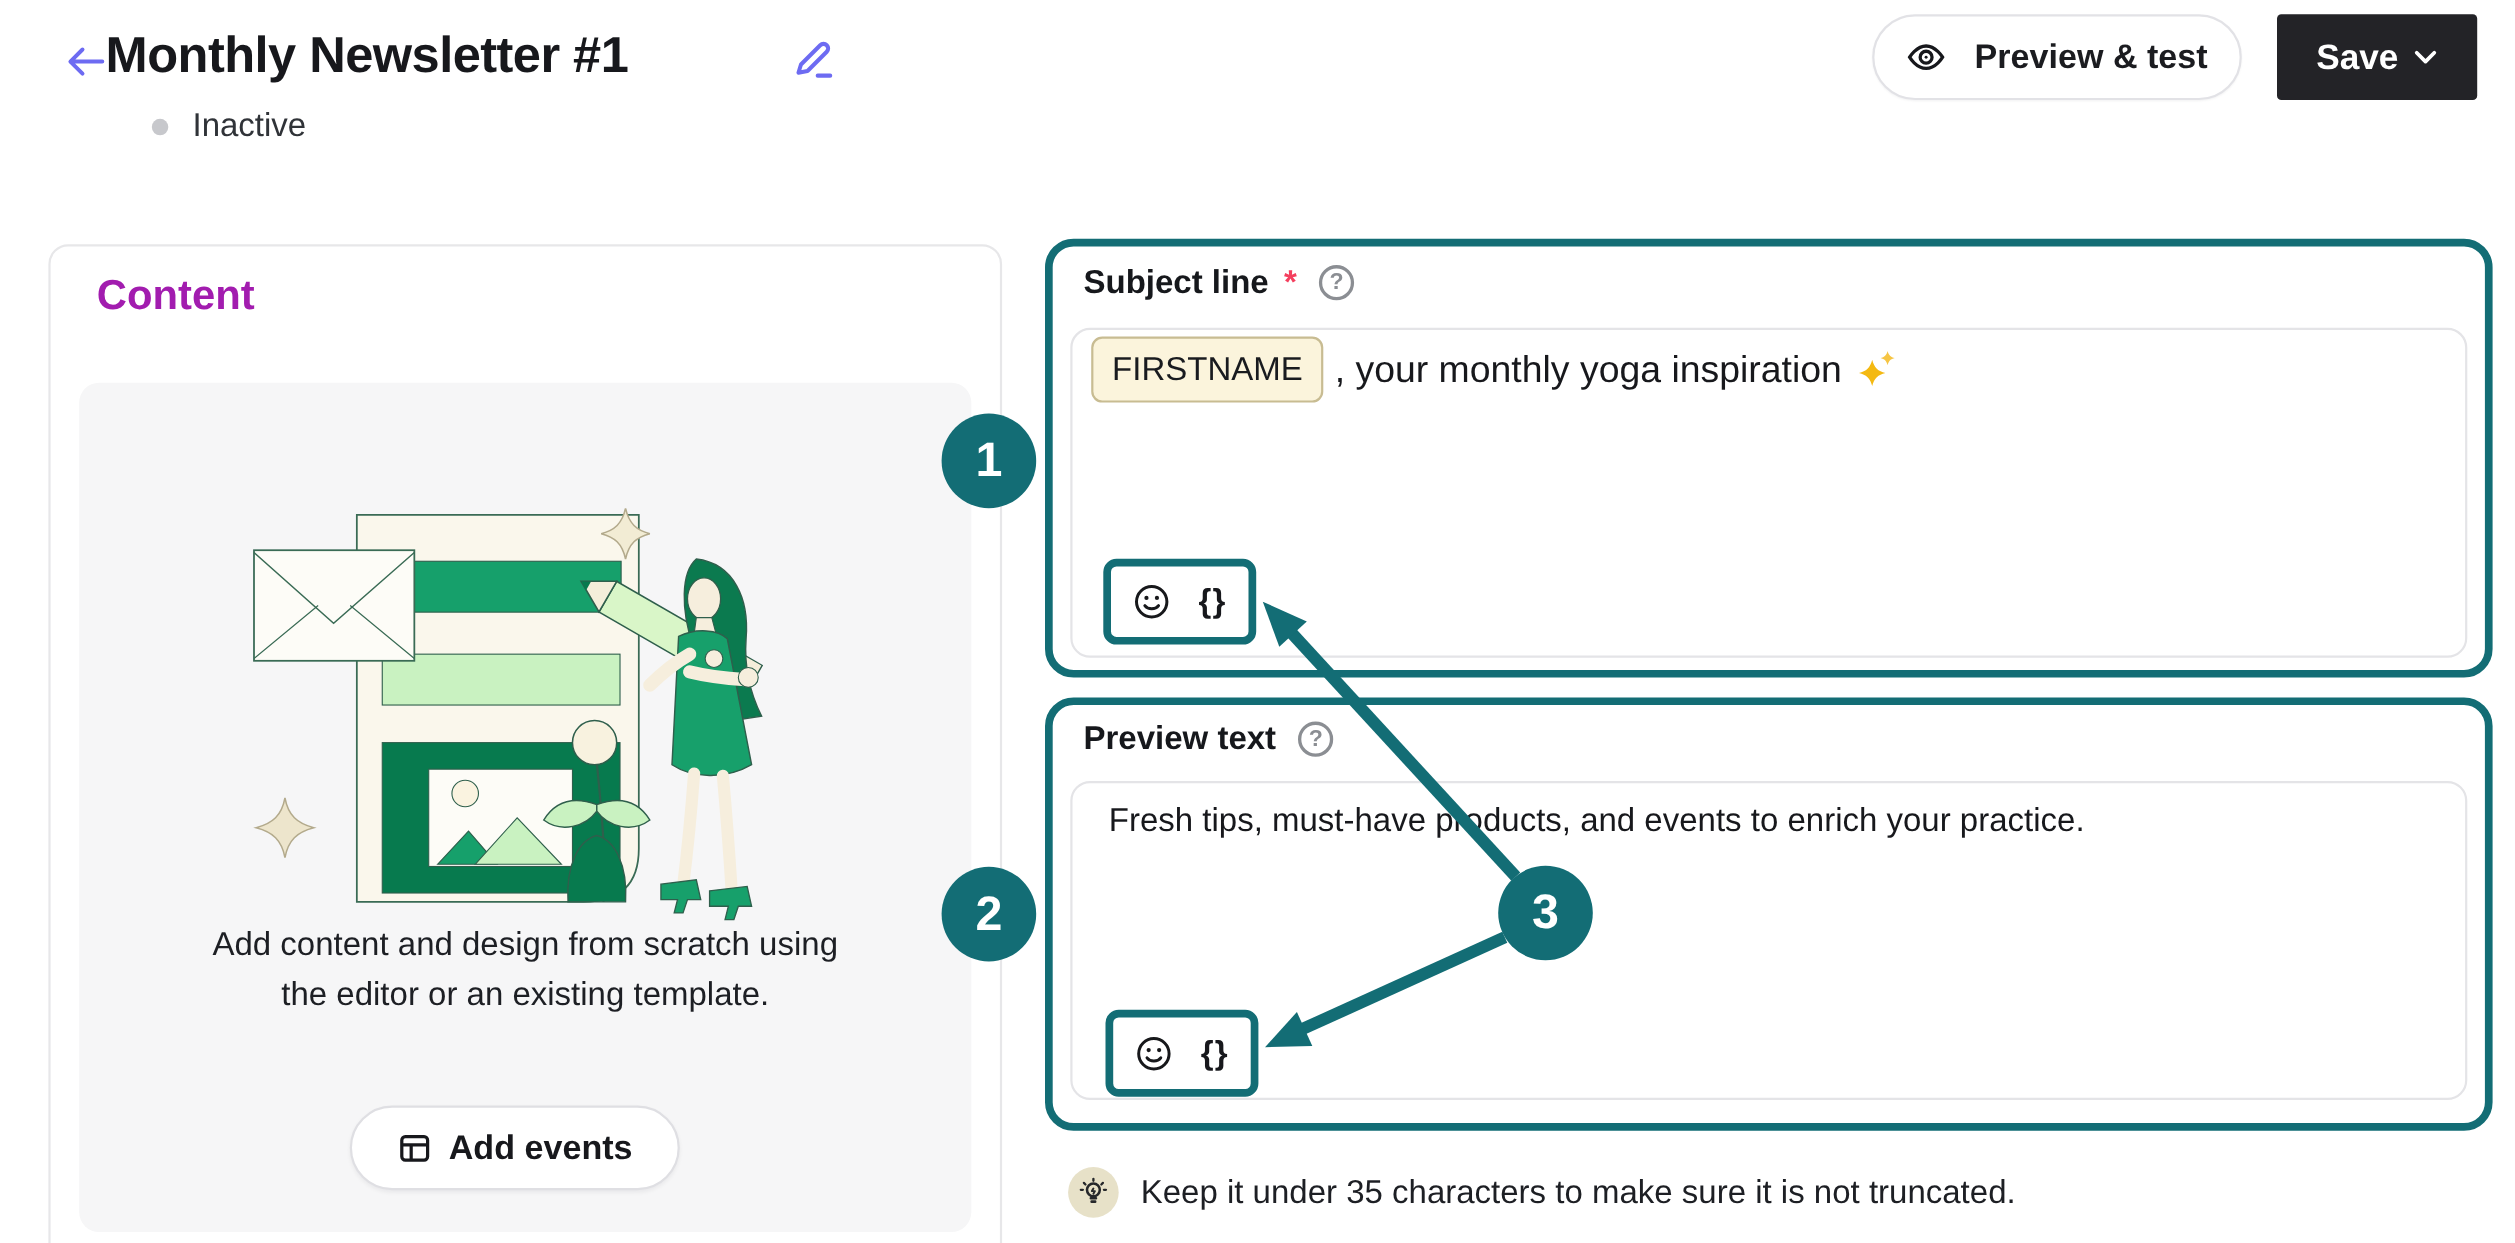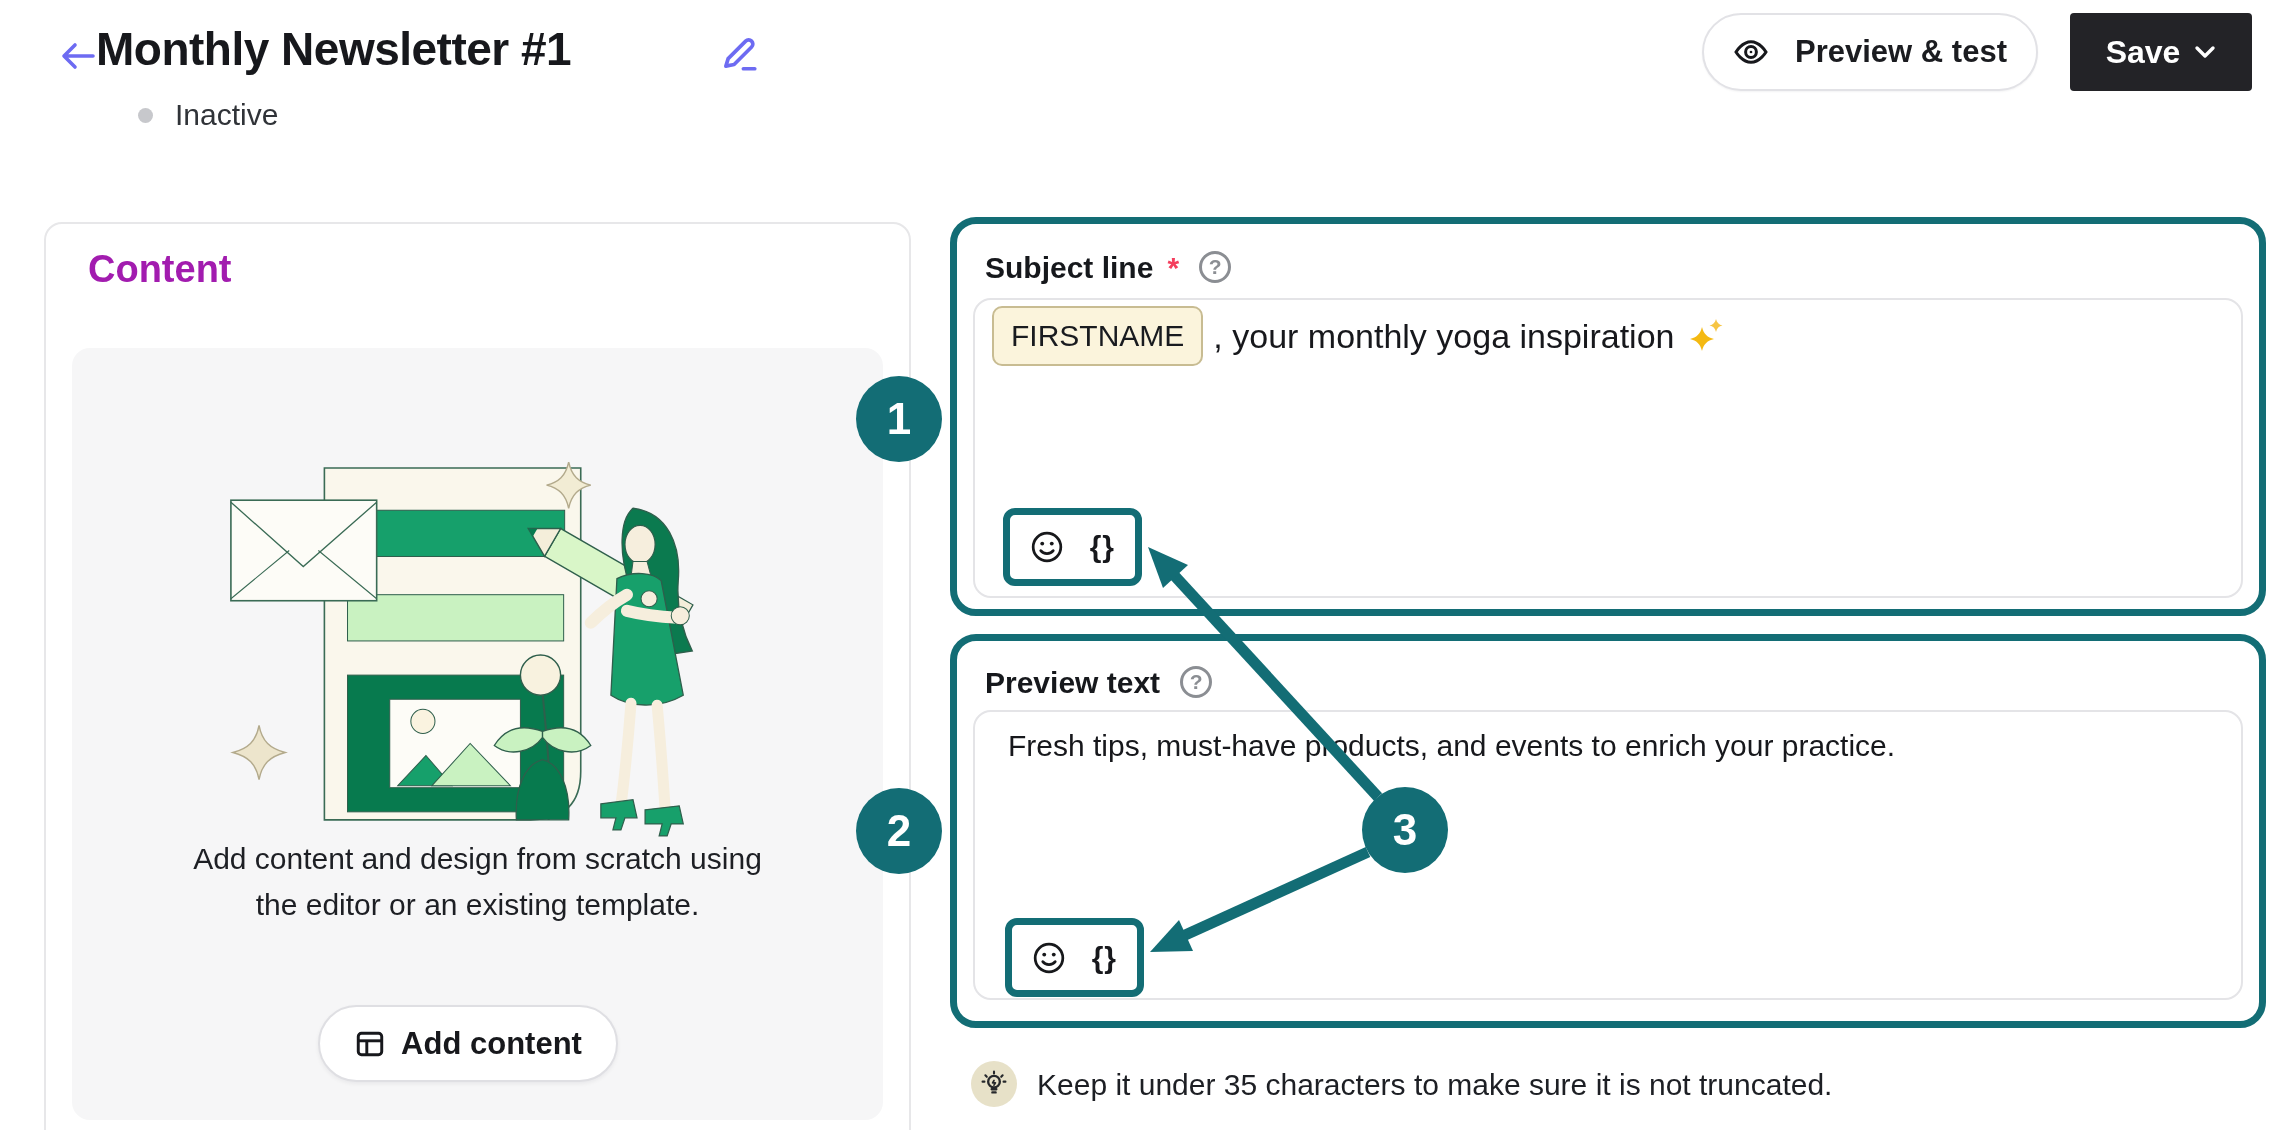--- a/index.html
+++ b/index.html
@@ -39,21 +39,21 @@
   .illustration{left:160px;top:462px;width:560px;height:382px;}
   .content-desc{left:72px;top:836px;width:811px;text-align:center;font-size:30px;line-height:46px;color:#1d1f24;}
   .btn-add-content{left:318px;top:1005px;width:300px;height:77px;background:#fff;border:2px solid #dfdfe3;border-radius:40px;
     display:flex;align-items:center;justify-content:center;gap:15px;font-size:31px;font-weight:700;color:#17181c;
     box-shadow:0 2px 4px rgba(20,20,30,.06);cursor:pointer;}
 
   
   .anno-box{border:7px solid var(--teal);border-radius:26px;background:transparent;z-index:10;}
   .anno-subject{left:950px;top:217px;width:1316px;height:399px;}
   .anno-preview{left:950px;top:634px;width:1316px;height:394px;}
-  .field-label-row{display:flex;gap:14px;margin-top:11px;}
+  .field-label-row{display:flex;align-items:center;gap:14px;}
   .subject-label-row{left:985px;top:240px;}
   .preview-label-row{left:985px;top:655px;}
   .field-label{font-size:30px;font-weight:700;color:#16181c;}
   .required{font-size:30px;font-weight:700;color:var(--required-red);}
   .help-icon{width:32px;height:32px;border:3px solid #8b8e93;border-radius:50%;color:#8b8e93;
     font-size:21px;font-weight:700;display:flex;align-items:center;justify-content:center;cursor:pointer;margin-left:6px;}
   .field-input{background:#fff;border:2px solid #e4e4e7;border-radius:18px;z-index:11;}
   .subject-input{left:973px;top:298px;width:1270px;height:300px;cursor:text;}
   .preview-input{left:973px;top:710px;width:1270px;height:290px;cursor:text;}
   .subject-value-row{left:992px;top:306px;display:flex;align-items:center;gap:8px;z-index:12;}
@@ -192,21 +192,21 @@
   </div>
 
   <div class="abs btn-add-content">
     <span>
       <svg width="32" height="32" viewBox="0 0 24 24" fill="none">
         <rect x="3.2" y="4" width="17.6" height="16" rx="2.4" stroke="#17181c" stroke-width="2.2"></rect>
         <path d="M3.2 9.6 H20.8" stroke="#17181c" stroke-width="2.2"></path>
         <path d="M9.6 9.6 V20" stroke="#17181c" stroke-width="2.2"></path>
       </svg>
     </span>
-    <span>Add content</span>
+    <span>Add events</span>
   </div>
 
   <div class="abs anno-box anno-subject"></div>
 
   <div class="abs field-label-row subject-label-row">
     <span class="field-label">Subject line</span>
     <span class="required">*</span>
     <span class="help-icon">?</span>
   </div>
 

